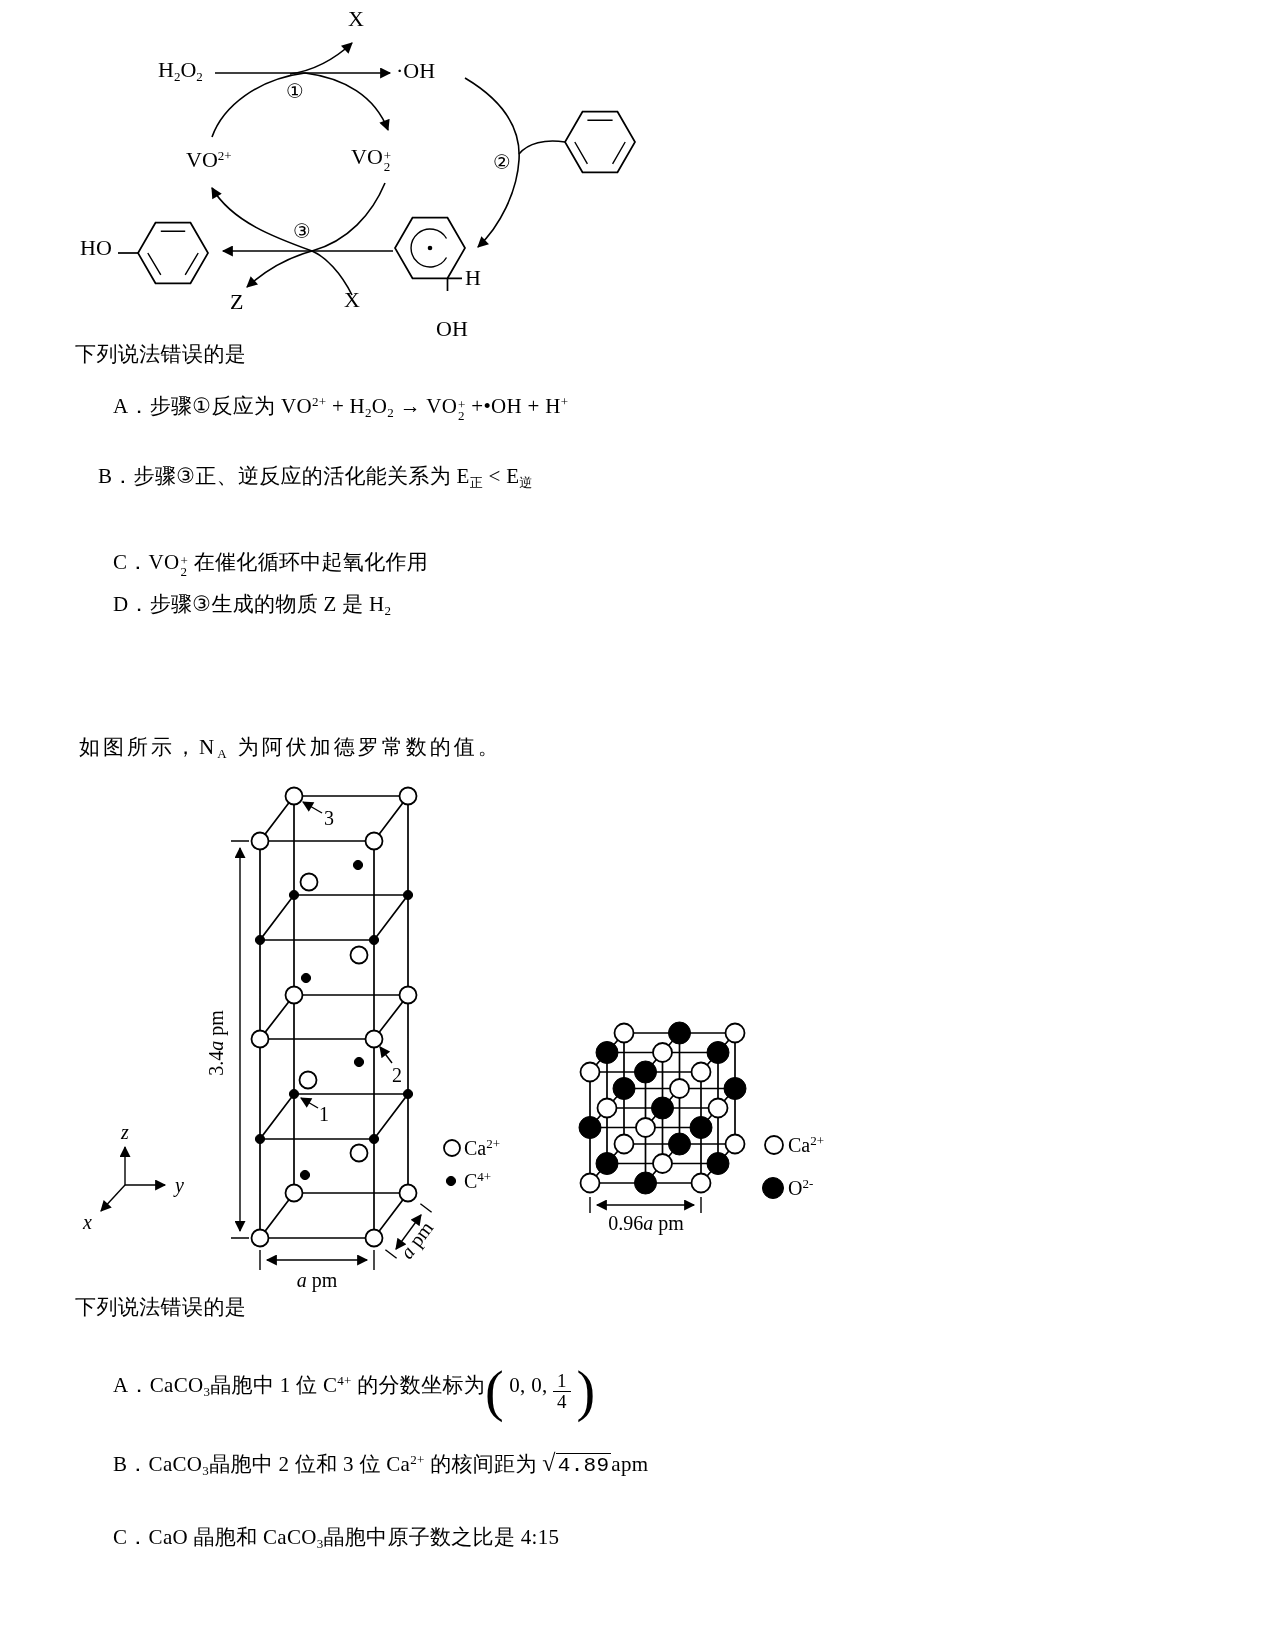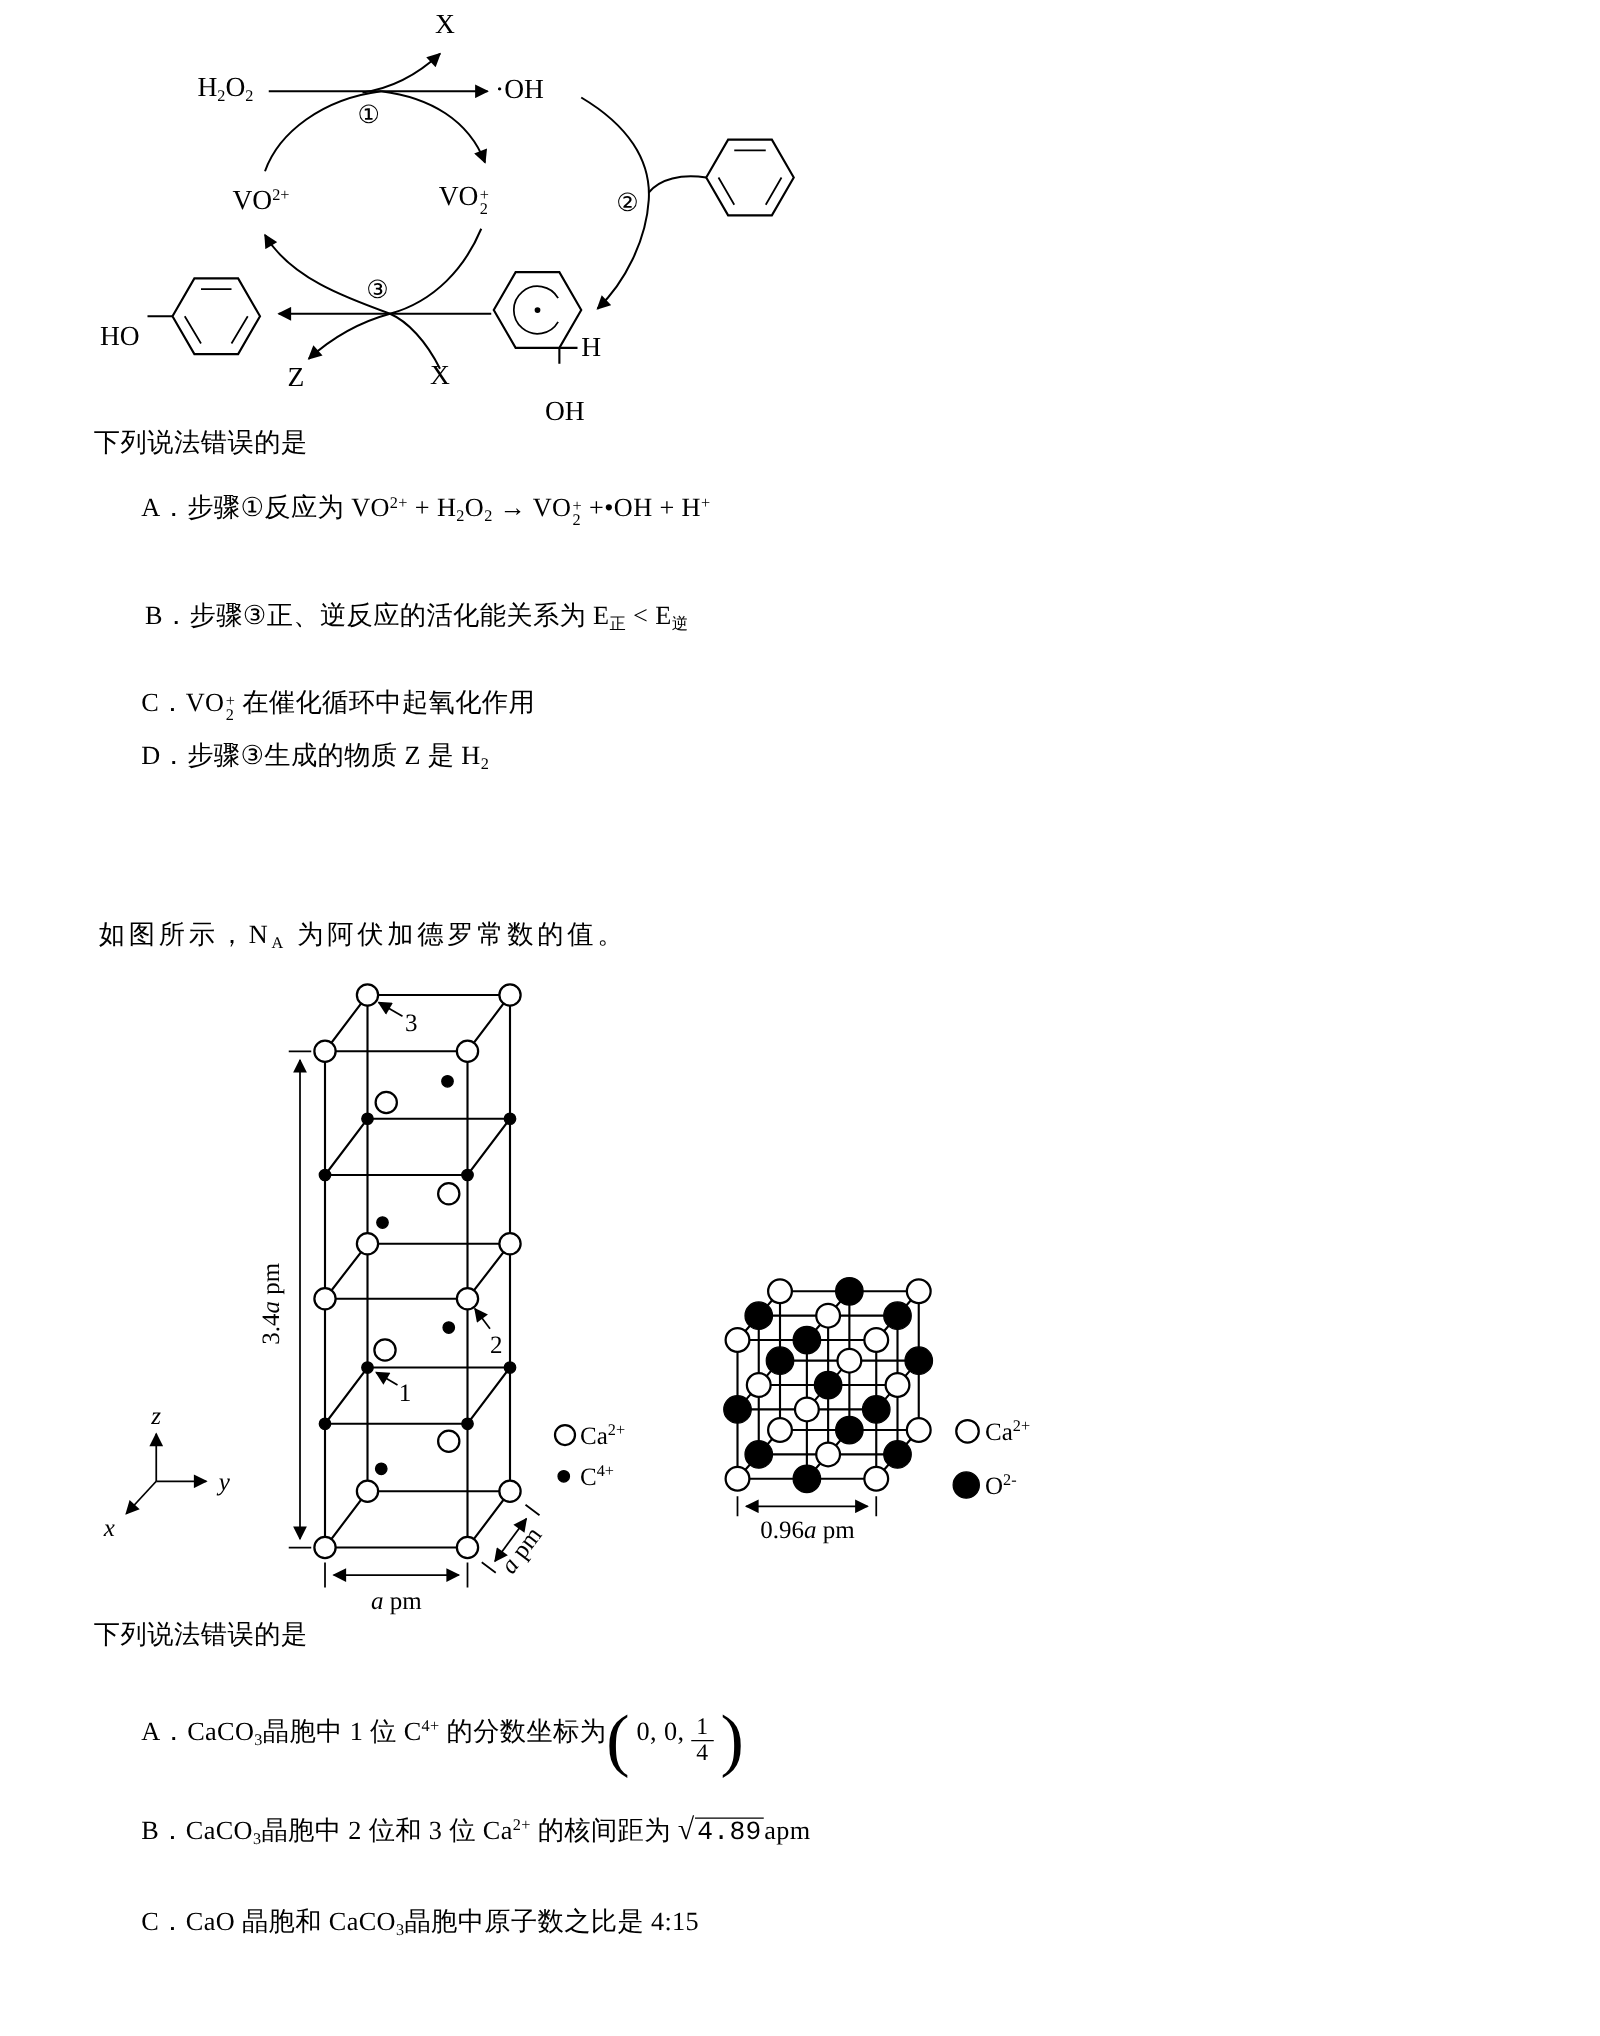--- a/index.html
+++ b/index.html
@@ -85,28 +85,28 @@
     <div class="abs dlabel" style="left:288px;top:6px;">X</div>
     <div class="abs dlabel" style="left:98px;top:57px;"><span>H</span><sub>2</sub><span>O</span><sub>2</sub></div>
     <div class="abs dlabel" style="left:336px;top:58px;">·OH</div>
     <div class="abs dlabel" style="left:126px;top:147px;"><span>VO</span><sup>2+</sup></div>
     <div class="abs dlabel" style="left:291px;top:144px;"><span>VO</span><span class="stk"><span>+</span><span>2</span></span></div>
     <div class="abs circnum" style="left:226px;top:79px;">①</div>
     <div class="abs circnum" style="left:433px;top:150px;">②</div>
     <div class="abs circnum" style="left:233px;top:219px;">③</div>
     <div class="abs dlabel" style="left:170px;top:289px;">Z</div>
     <div class="abs dlabel" style="left:284px;top:287px;">X</div>
-    <div class="abs dlabel" style="left:20px;top:256px;">HO</div>
+    <div class="abs dlabel" style="left:20px;top:235px;">HO</div>
     <div class="abs dlabel" style="left:405px;top:265px;">H</div>
     <div class="abs dlabel" style="left:376px;top:292px;margin-top:24px;">OH</div>
   </div>
 
   <div class="abs cn" style="left:75px;top:340px;">下列说法错误的是</div>
   <div class="abs opt" style="left:113px;top:392px;"><span>A．步骤①反应为 </span><span>VO</span><sup>2+</sup><span> + H</span><sub>2</sub><span>O</span><sub>2</sub><span> → VO</span><span class="stk"><span>+</span><span>2</span></span><span> +•OH + H</span><sup>+</sup></div>
-  <div class="abs opt" style="left:116px;top:462px;margin-top:16px;"><span>B．步骤③正、逆反应的活化能关系为 E</span><sub>正</sub><span> &lt; E</span><sub>逆</sub></div>
+  <div class="abs opt" style="left:98px;top:462px;"><span>B．步骤③正、逆反应的活化能关系为 E</span><sub>正</sub><span> &lt; E</span><sub>逆</sub></div>
   <div class="abs opt" style="left:113px;top:548px;"><span>C．</span><span>VO</span><span class="stk"><span>+</span><span>2</span></span><span> 在催化循环中起氧化作用</span></div>
   <div class="abs opt" style="left:113px;top:590px;"><span>D．步骤③生成的物质 Z 是 H</span><sub>2</sub></div>
 
   <div class="abs opt stem2" style="left:79px;top:733px;"><span>如图所示，N</span><sub>A</sub><span> 为阿伏加德罗常数的值。</span></div>
 
   <svg class="abs" style="left:60px;top:755px;" width="790" height="545" viewBox="0 0 790 545">
 
     <g>
       <path class="ln" d="M200,86 L314,86 L348,41 L234,41 Z
                          M200,483 L314,483 L348,438 L234,438 Z

